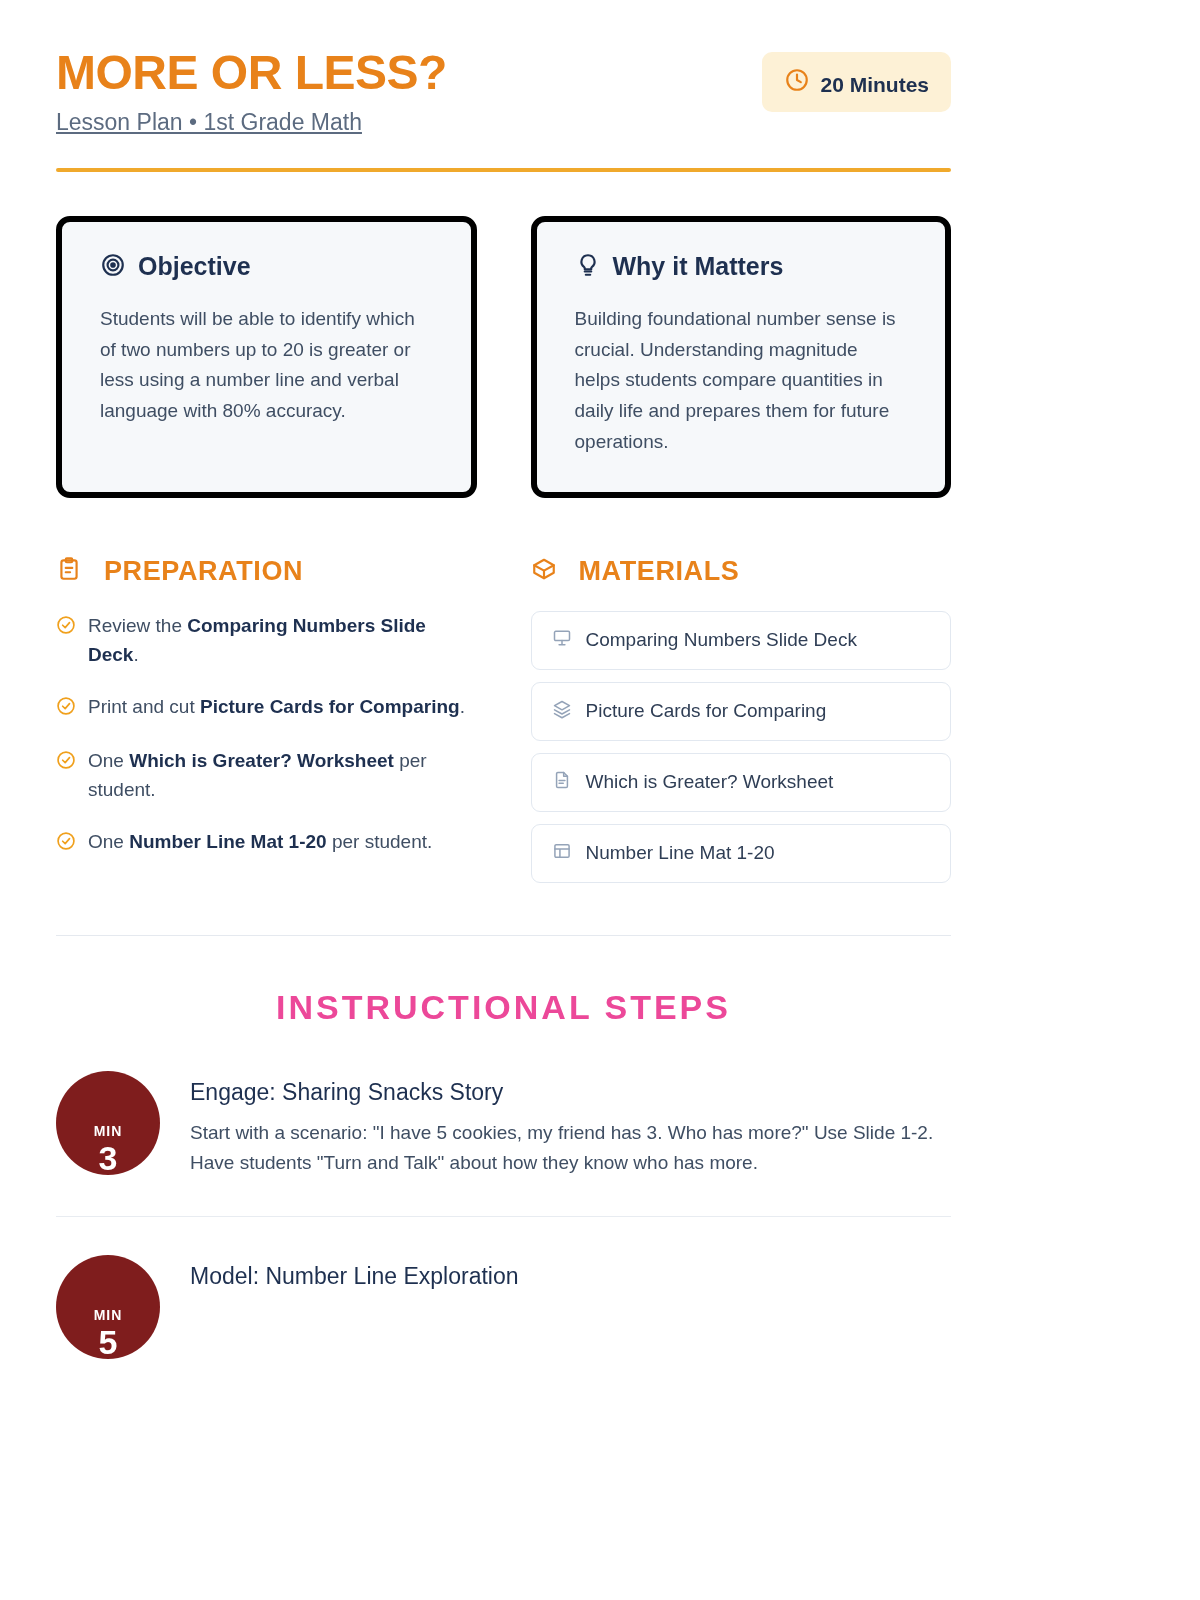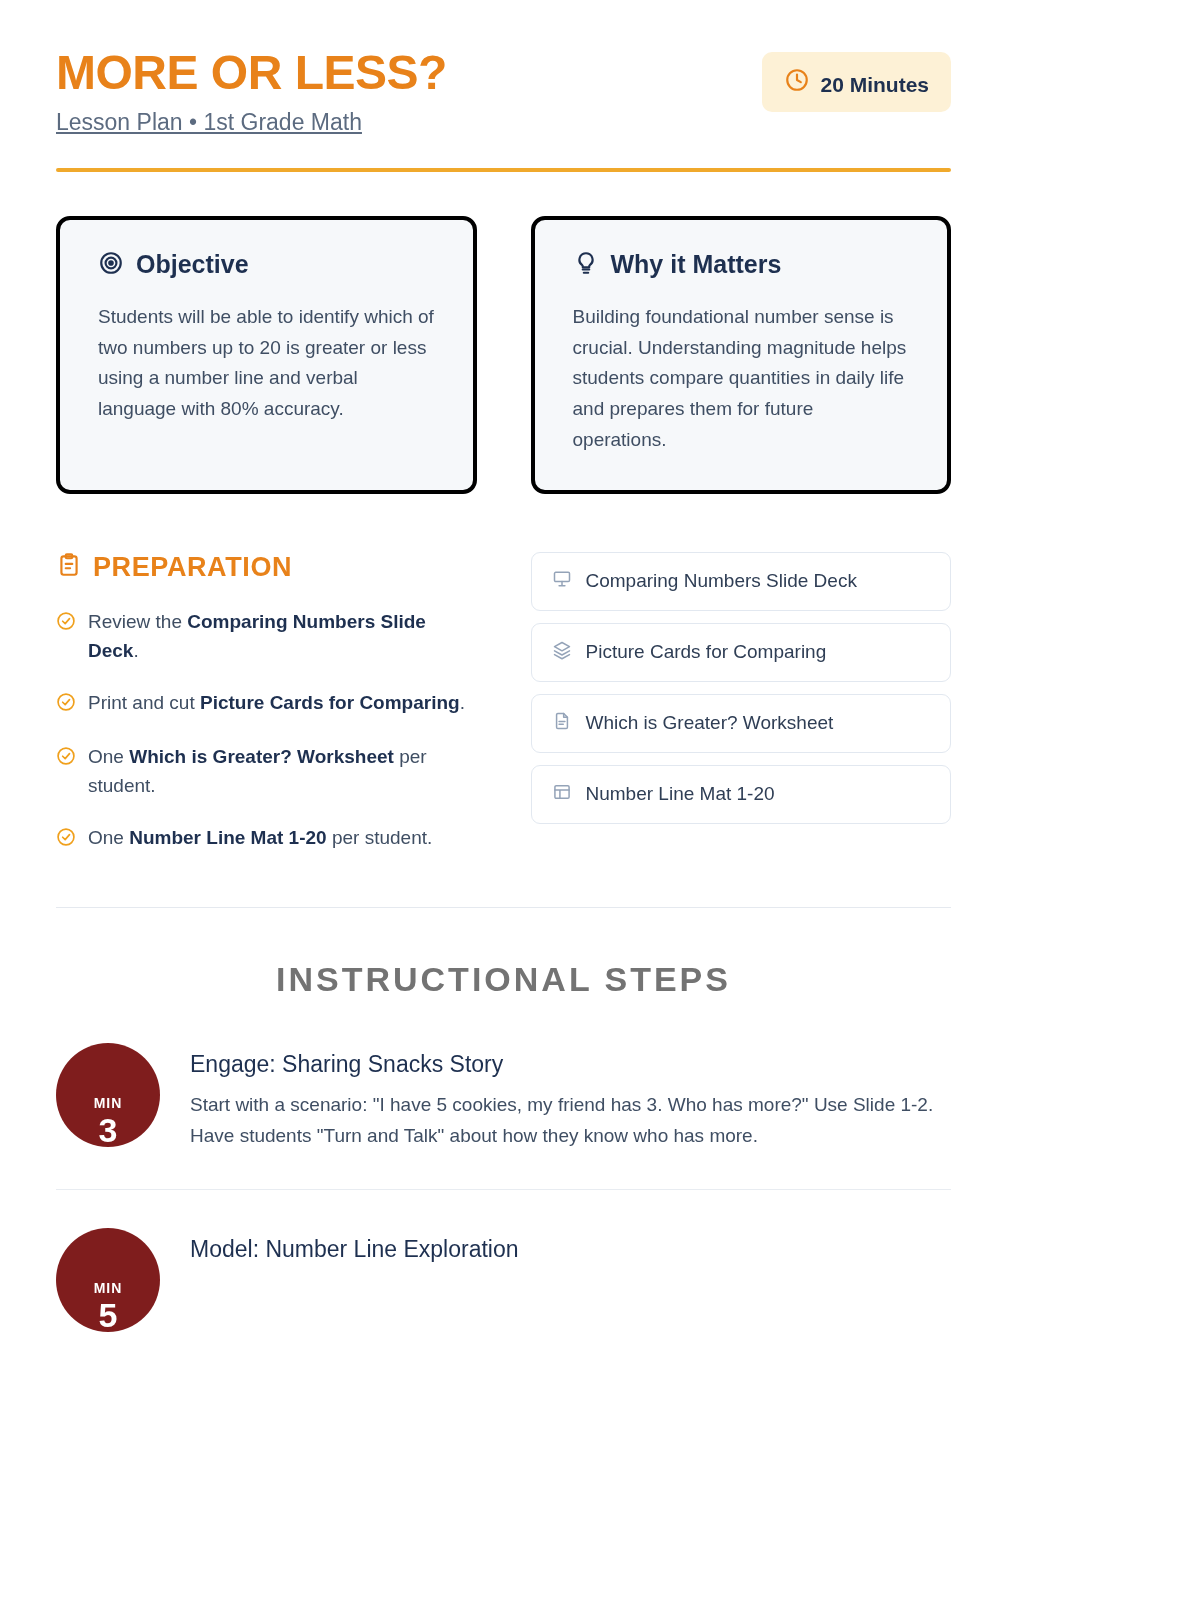--- a/index.html
+++ b/index.html
@@ -64,21 +64,21 @@
 
   
   .cards {
     display: flex;
     gap: 54px;
     margin-top: 44px;
   }
   .card {
     flex: 1 1 0;
     background: #f6f8fa;
-    border: 4px solid #000000;
+    border: 6px solid #000000;
     border-radius: 14px;
     padding: 30px 38px 34px 38px;
   }
   .card-head {
     display: flex;
     align-items: center;
     gap: 12px;
     margin-bottom: 22px;
   }
   .card-title {
@@ -95,21 +95,21 @@
   
   .two-col {
     display: flex;
     gap: 54px;
     margin-top: 58px;
   }
   .col { flex: 1 1 0; }
   .section-head {
     display: flex;
     align-items: center;
-    gap: 11px;
+    gap: 22px;
     margin-bottom: 24px;
   }
   .section-title {
     font-size: 27px;
     font-weight: 700;
     color: #e8821a;
     letter-spacing: 0.6px;
   }
 
   .prep-list { list-style: none; margin: 0; padding: 0; }
@@ -143,21 +143,21 @@
     background: #e5e9ef;
     margin: 52px 0 0 0;
   }
 
   
   .steps-title {
     text-align: center;
     font-size: 34px;
     font-weight: 700;
     letter-spacing: 3px;
-    color: #737373;
+    color: #ec4899;
     margin: 52px 0 44px 0;
   }
   .step {
     display: flex;
     gap: 30px;
     align-items: flex-start;
     padding-bottom: 38px;
   }
   .step + .step { border-top: 1px solid #e8ecf1; padding-top: 38px; }
   .minute-badge {
@@ -296,20 +296,30 @@
               <circle cx="12" cy="12" r="9.5"></circle>
                 <polyline points="8 12.3 11 15.2 16.2 9.2"></polyline>
             </svg>
           </span>
           <span class="prep-text"><span>One </span><b>Number Line Mat 1-20</b><span> per student.</span></span>
         </li>
       </ul>
     </div>
 
     <div class="col">
+      <div class="section-head">
+        <span>
+          <svg width="26" height="26" viewBox="0 0 24 24" fill="none" stroke="#e8821a" stroke-width="2" stroke-linecap="round" stroke-linejoin="round">
+            <path d="M21 8.5 12 3.5 3 8.5v7l9 5 9-5z"></path>
+            <path d="M3 8.5 12 13.5l9-5"></path>
+            <path d="M12 13.5V20.5"></path>
+          </svg>
+        </span>
+        <span class="section-title">MATERIALS</span>
+      </div>
       <div class="materials-list">
 
         <div class="material">
           <span>
             <svg width="20" height="20" viewBox="0 0 24 24" fill="none" stroke="#94a3b8" stroke-width="1.8" stroke-linecap="round" stroke-linejoin="round">
               <rect x="3" y="4" width="18" height="11" rx="1.5"></rect>
               <path d="M12 15v5M8.5 20h7"></path>
             </svg>
           </span>
           <span>Comparing Numbers Slide Deck</span>

